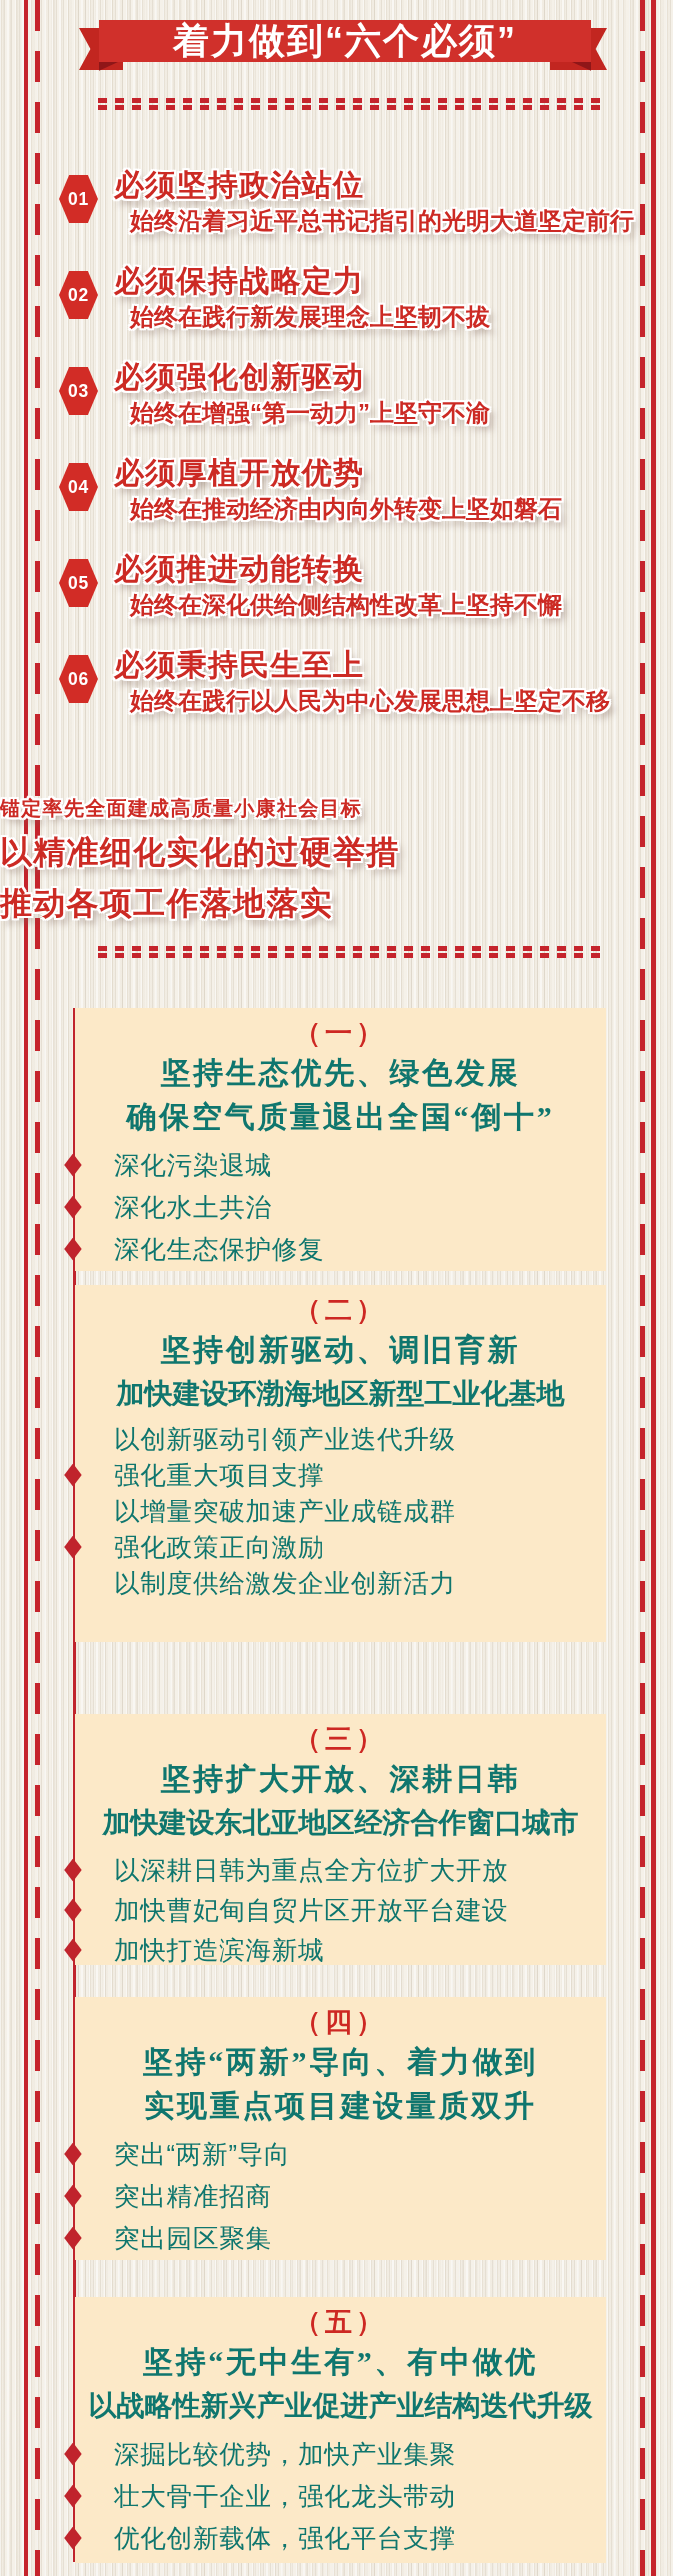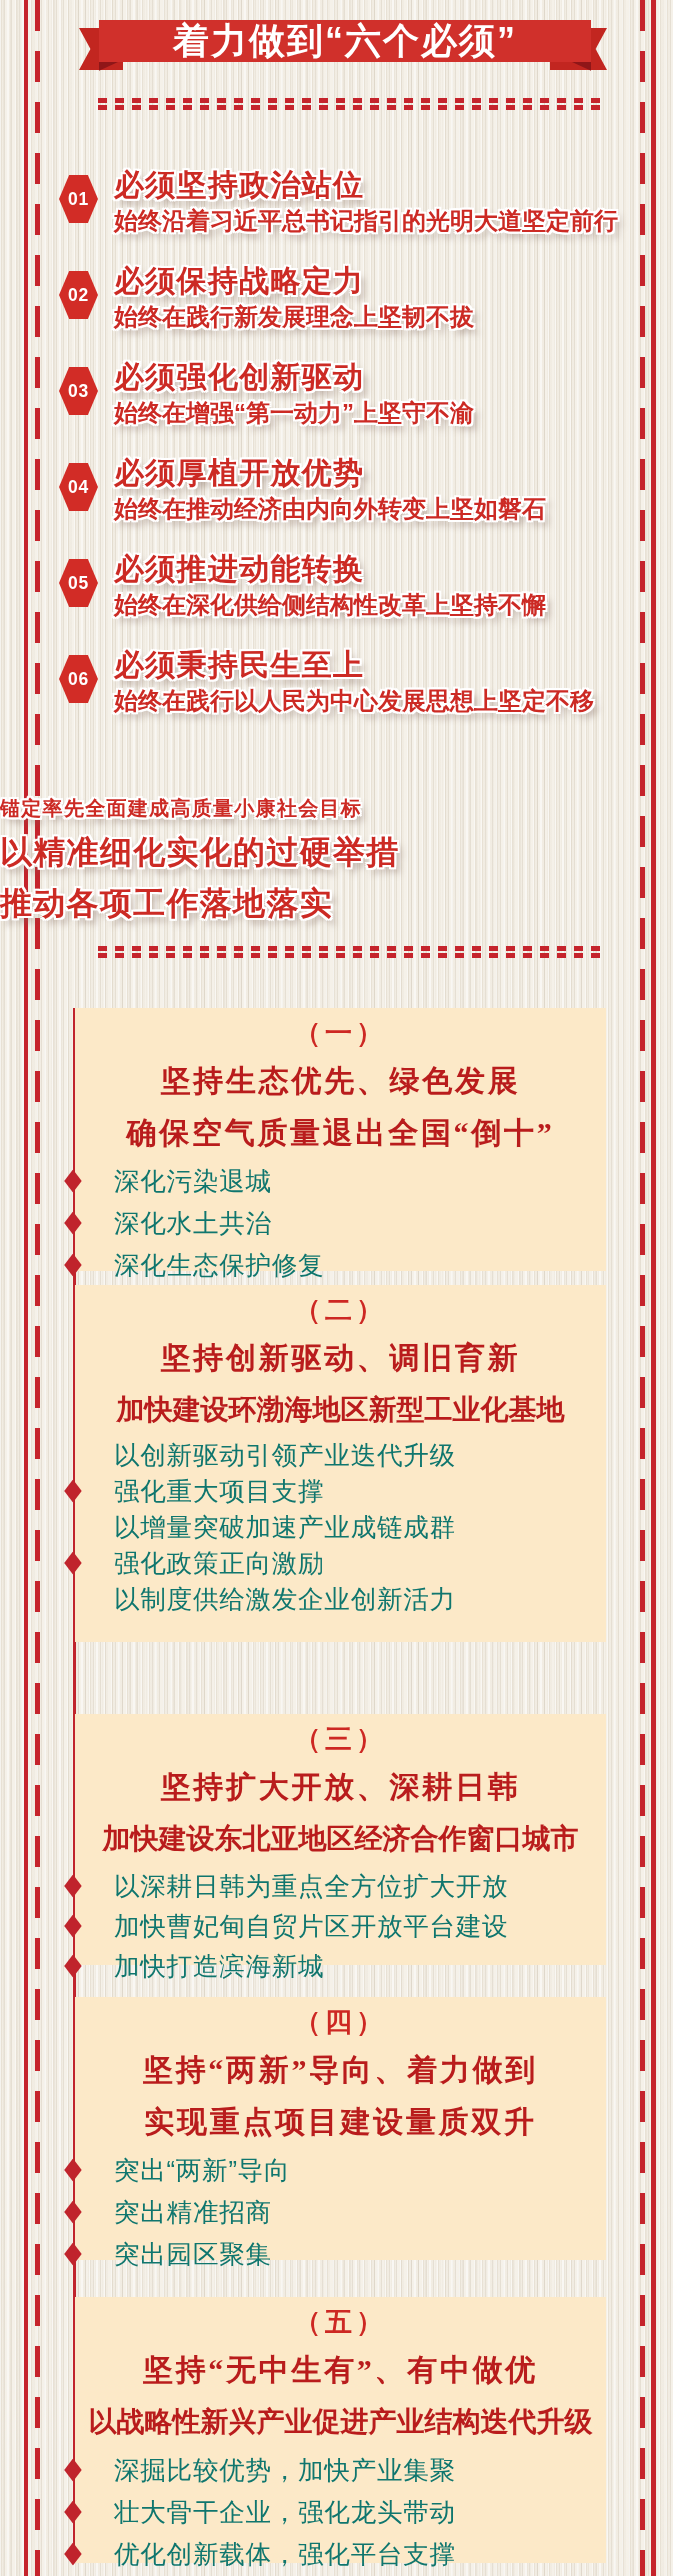--- a/index.html
+++ b/index.html
@@ -43,31 +43,31 @@
     color:#fff;font-size:17.5px;font-weight:bold;letter-spacing:0.7px;
     display:flex;align-items:center;justify-content:center;
     filter:drop-shadow(2.7px 4px 3.4px rgba(140,115,100,.45));
   }
   .must-text{margin-left:55px;}
   .halo{
     text-shadow:-2px -2px 0 #fff,2px -2px 0 #fff,-2px 2px 0 #fff,2px 2px 0 #fff,
       0 -2px 0 #fff,0 2px 0 #fff,-2px 0 0 #fff,2px 0 0 #fff,4.7px 6px 6px rgba(125,100,90,.5);
   }
   .must-title{font-size:30px;line-height:35px;font-weight:bold;color:#cc2a24;letter-spacing:1.3px;white-space:nowrap;}
-  .must-desc{font-size:24px;line-height:31px;font-weight:bold;color:#cc2a24;letter-spacing:0;white-space:nowrap;margin-top:2.7px;}
+  .must-desc{font-size:24px;line-height:31px;font-weight:bold;color:#cc2a24;letter-spacing:0;white-space:nowrap;margin-top:2.7px;padding-left:16px;}
   
   .goal{position:absolute;top:795px;left:0;width:673px;text-align:left;color:#cc2a24;}
   .goal .kicker{font-size:20px;line-height:27px;font-weight:bold;letter-spacing:1.3px;}
   .goal .big{font-family:"Liberation Serif",serif;font-size:32px;line-height:51px;font-weight:bold;letter-spacing:1.3px;margin-top:5.4px;}
   .goal .big + .big{margin-top:0;}
   
   .card-line{position:absolute;left:73px;width:3.4px;top:1008px;height:1554px;background:#c0242c;}
   .card{position:absolute;left:75px;width:531px;background:#fce9c8;box-sizing:border-box;padding-top:9.4px;}
   .card .idx{font-family:"Liberation Serif",serif;text-align:center;font-size:27px;line-height:32px;font-weight:bold;color:#cd2823;letter-spacing:4px;}
-  .card .tt{font-family:"Liberation Serif",serif;text-align:center;font-size:30px;line-height:40px;font-weight:bold;color:#b91c1c;letter-spacing:2.7px;white-space:nowrap;margin-top:12px;}
+  .card .tt{font-family:"Liberation Serif",serif;text-align:center;font-size:30px;line-height:40px;font-weight:bold;color:#0f766e;letter-spacing:2.7px;white-space:nowrap;margin-top:4px;}
   .card .tt.tight{font-size:28px;letter-spacing:0;}
   .card .rows{margin-top:6.7px;}
   .card .row{position:relative;height:42px;display:flex;align-items:center;padding-left:39px;}
   .card.c2 .row{height:36px;}
   .card.c3 .row{height:40px;}
   .row .dia{
     position:absolute;left:-10.8px;top:50%;transform:translateY(-50%);
     width:17.5px;height:23px;background:#c0242c;
     clip-path:polygon(50% 0,100% 50%,50% 100%,0 50%);
   }

